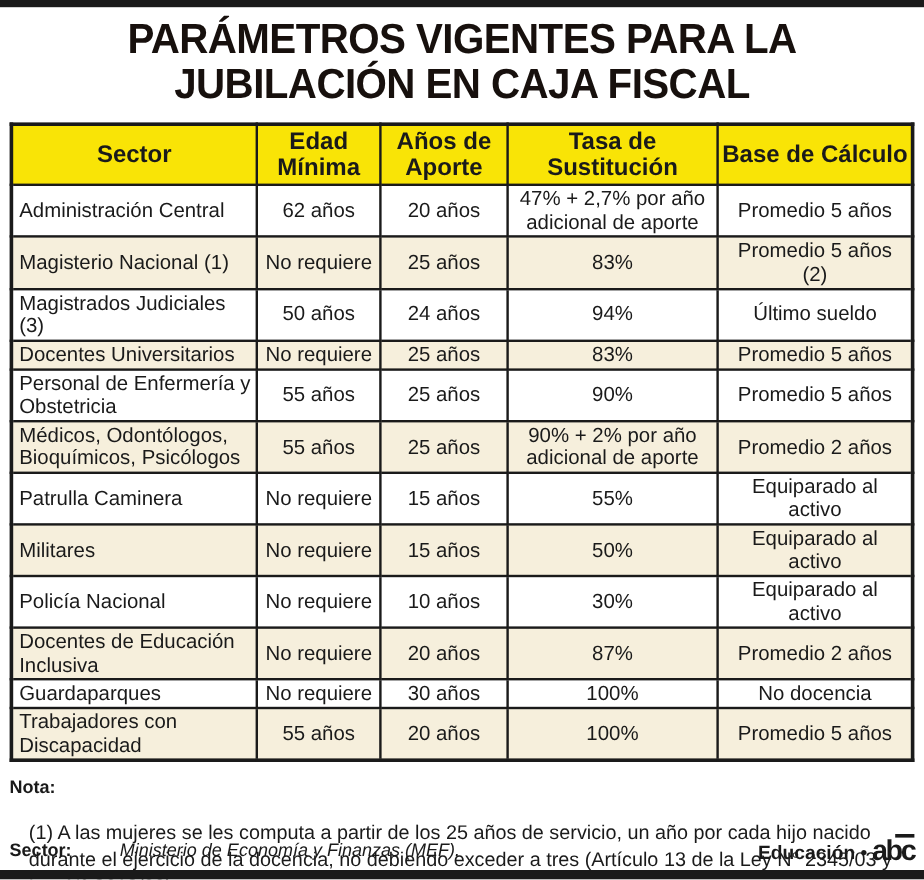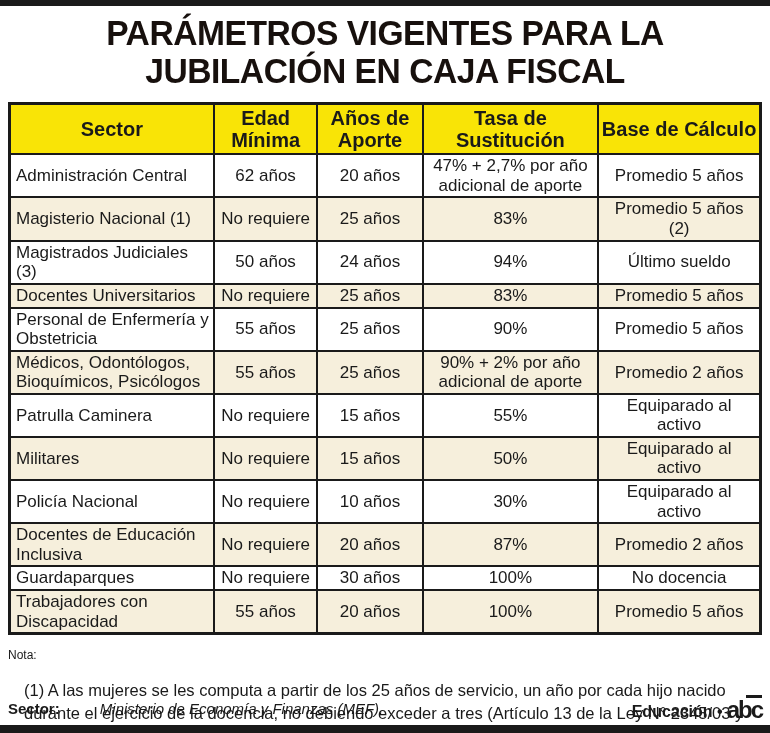--- a/index.html
+++ b/index.html
@@ -59,21 +59,21 @@
     line-height: 1.15;
     background: #ffffff;
   }
   td:first-child { text-align: left; padding-left: 5px; }
   tr.alt td { background: #f6efdc; }
   .notes {
     margin: 3px 8px 0 8px;
     font-size: 16.5px;
     line-height: 1.34;
   }
-  .notes-heading { font-weight: normal; font-size: 12px; }
+  .notes-heading { font-weight: bold; font-size: 15px; }
   .notes p { margin: 16px; }
   .footer {
     position: absolute;
     left: 8px; right: 8px; bottom: 12px;
     display: flex;
     justify-content: space-between;
     align-items: center;
     font-size: 15px;
   }
   .source-label { font-weight: bold; }

